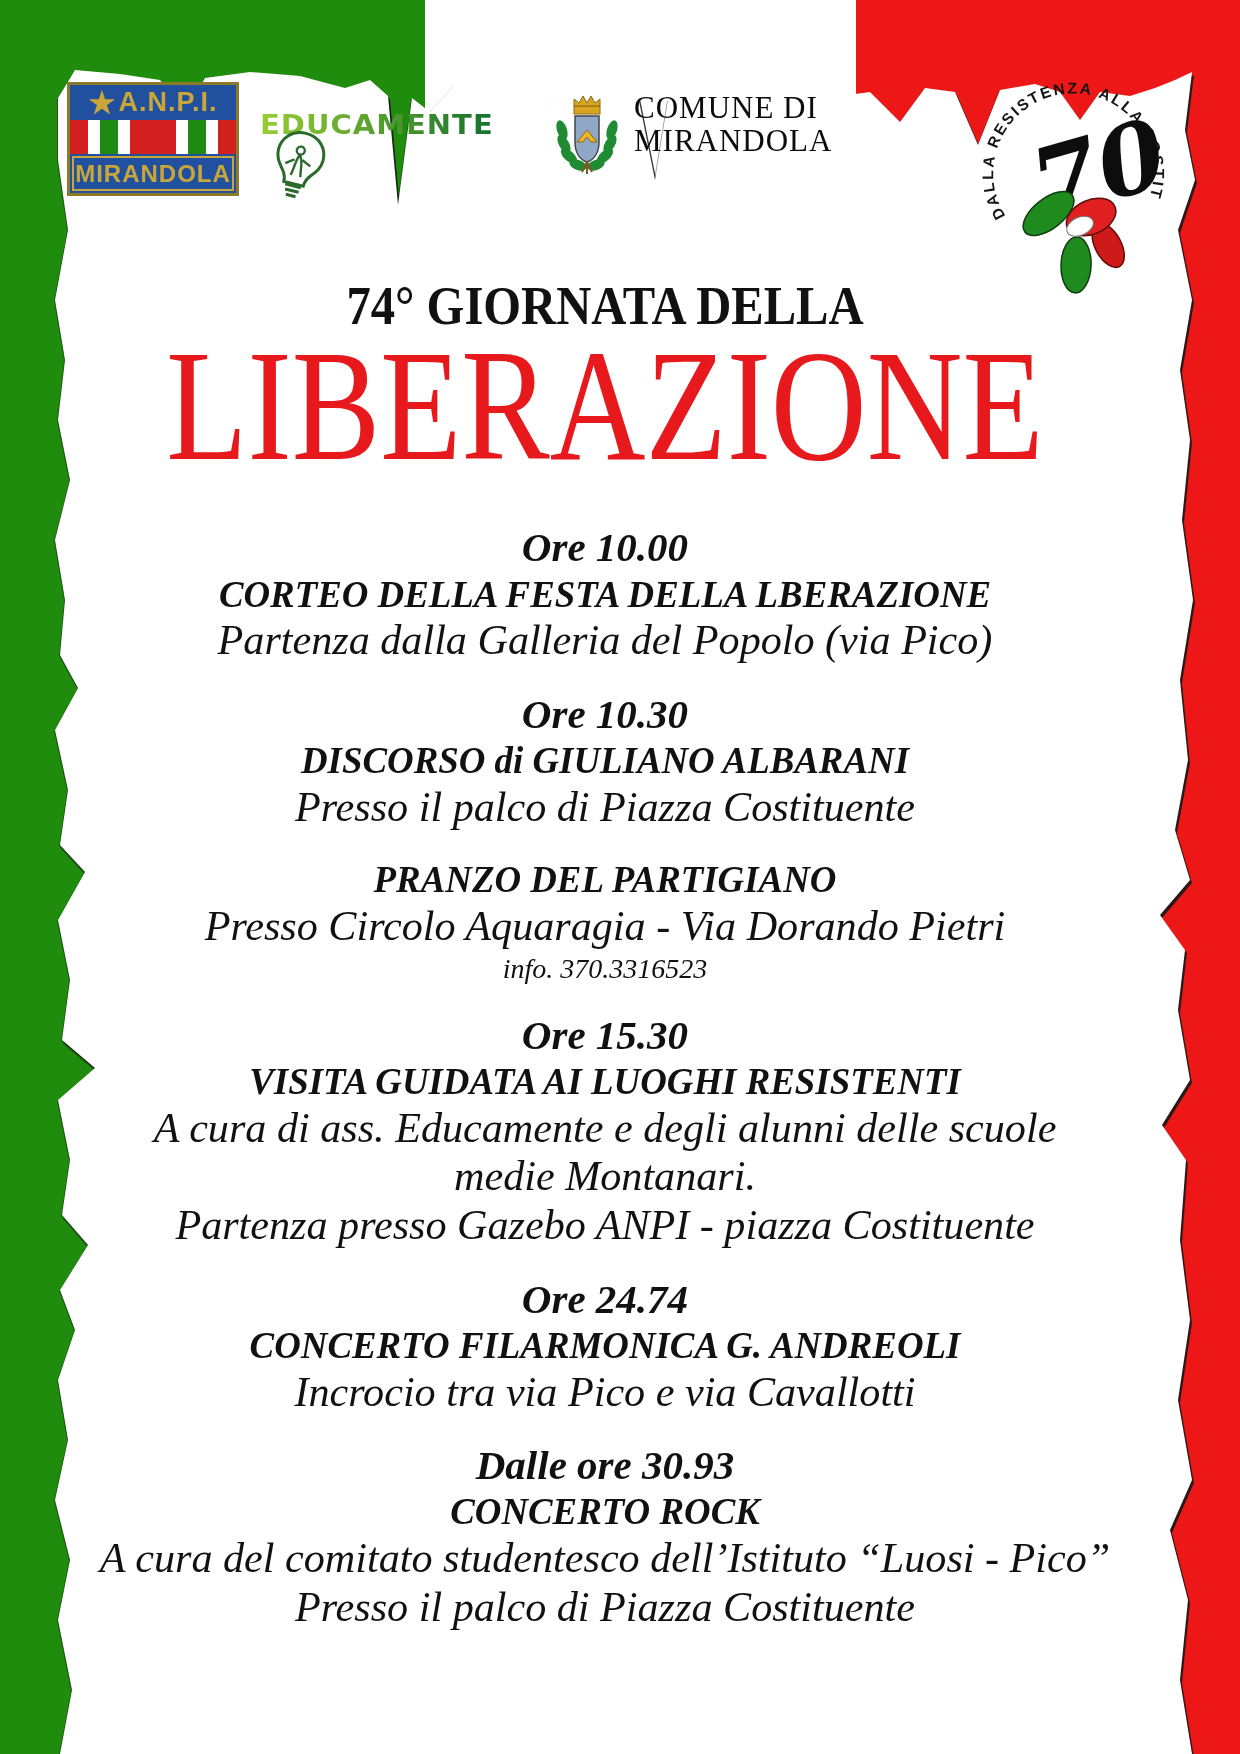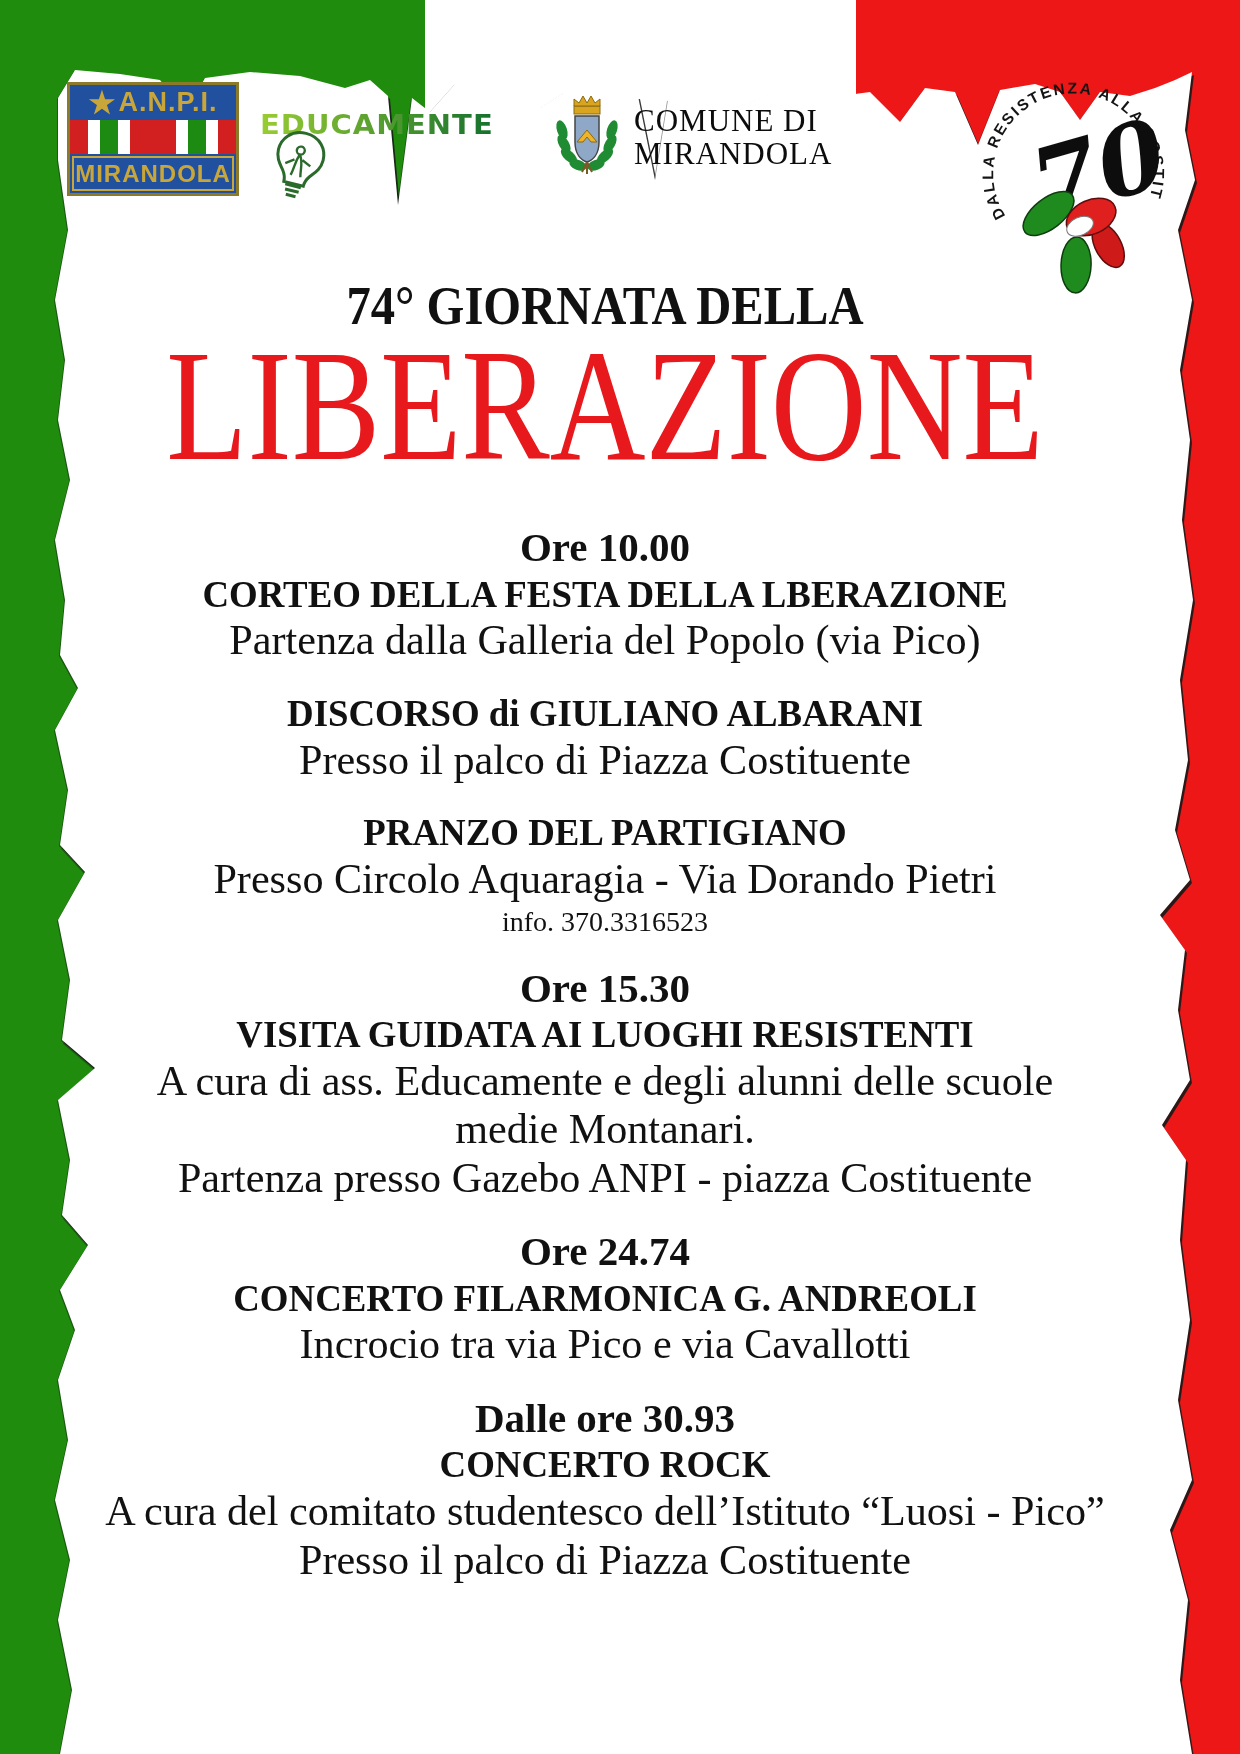--- a/index.html
+++ b/index.html
@@ -60,41 +60,41 @@
   .s-redc{background:#d21f1f;width:46px;}
   .anpi-bottom{flex:1;margin:2px;border:2px solid var(--anpi-gold);display:flex;align-items:center;justify-content:center;
     color:var(--anpi-gold);font-family:"Liberation Sans",sans-serif;font-weight:bold;font-size:24px;letter-spacing:1px;}
 
   .educamente{position:absolute;left:205px;top:38px;display:flex;align-items:flex-start;flex-direction:column;}
   .edu-text{font-family:"DejaVu Sans",sans-serif;font-weight:bold;font-size:29px;letter-spacing:1px;
     background:linear-gradient(90deg,#9acd32,#14702e);-webkit-background-clip:text;background-clip:text;color:transparent;
     transform:scaleY(0.92);}
   .edu-bulb{margin-left:4px;transform:rotate(14deg) translateY(-14px);}
 
-  .comune{position:absolute;left:495px;top:22px;display:flex;align-items:center;}
+  .comune{position:absolute;left:495px;top:22px;display:flex;}
   .comune-text{margin-left:10px;font-family:"Liberation Serif",serif;color:#0c0c0c;
     font-size:31px;line-height:1.05;letter-spacing:1px;text-align:left;}
 
   .anniv{position:absolute;right:-30px;top:-2px;}
 
   
   .kicker{font-weight:bold;color:var(--text-black);font-size:54px;line-height:1;
     transform:scaleX(0.9);letter-spacing:0;margin-top:-6px;}
   .big-title{color:var(--accent-red);font-weight:normal;font-size:158px;line-height:.92;
     transform:scaleX(0.84);white-space:nowrap;}
   .date-line-wrap{margin-top:14px;line-height:1;}
   .date-line{display:inline-block;position:relative;white-space:nowrap;color:var(--text-black);}
   .d-day,.d-month{font-size:86px;transform:scaleX(.88);display:inline-block;letter-spacing:-1px;}
   .d-num{font-size:118px;color:var(--accent-red);display:inline-block;vertical-align:-8px;line-height:.8;margin:0 -4px;}
   .d-year{position:absolute;right:-62px;top:-16px;font-family:"Liberation Sans",sans-serif;
     font-weight:bold;font-size:27px;color:var(--accent-red);}
 
   
   .events{margin-top:46px;}
-  .event{margin-bottom:26px;}
+  .event{margin-bottom:26px;font-style:italic;}
   .ev-time{font-weight:bold;font-size:41px;line-height:1.15;color:var(--text-black);}
   .ev-title{font-weight:bold;font-size:38px;line-height:1.18;color:var(--text-black);
     transform:scaleX(.97);white-space:nowrap;}
   .ev-loc{font-size:43px;line-height:1.13;color:var(--text-black);white-space:nowrap;transform:scaleX(.98);}
   .ev-info{font-size:28px;line-height:1.25;color:var(--text-black);}
 </style>
 </head>
 <body>
 
 <div class="paper-wrap">
@@ -190,20 +190,21 @@
 
   <div class="events">
 
     <div class="event">
       <div class="ev-time">Ore 10.00</div>
       <div class="ev-title">CORTEO DELLA FESTA DELLA LBERAZIONE</div>
       <div class="ev-loc">Partenza dalla Galleria del Popolo (via Pico)</div>
     </div>
 
     <div class="event">
+      <div class="ev-time">Ore 10.30</div>
       <div class="ev-title">DISCORSO di GIULIANO ALBARANI</div>
       <div class="ev-loc">Presso il palco di Piazza Costituente</div>
     </div>
 
     <div class="event">
       <div class="ev-title">PRANZO DEL PARTIGIANO</div>
       <div class="ev-loc">Presso Circolo Aquaragia - Via Dorando Pietri</div>
       <div class="ev-info">info. 370.3316523</div>
     </div>
 

